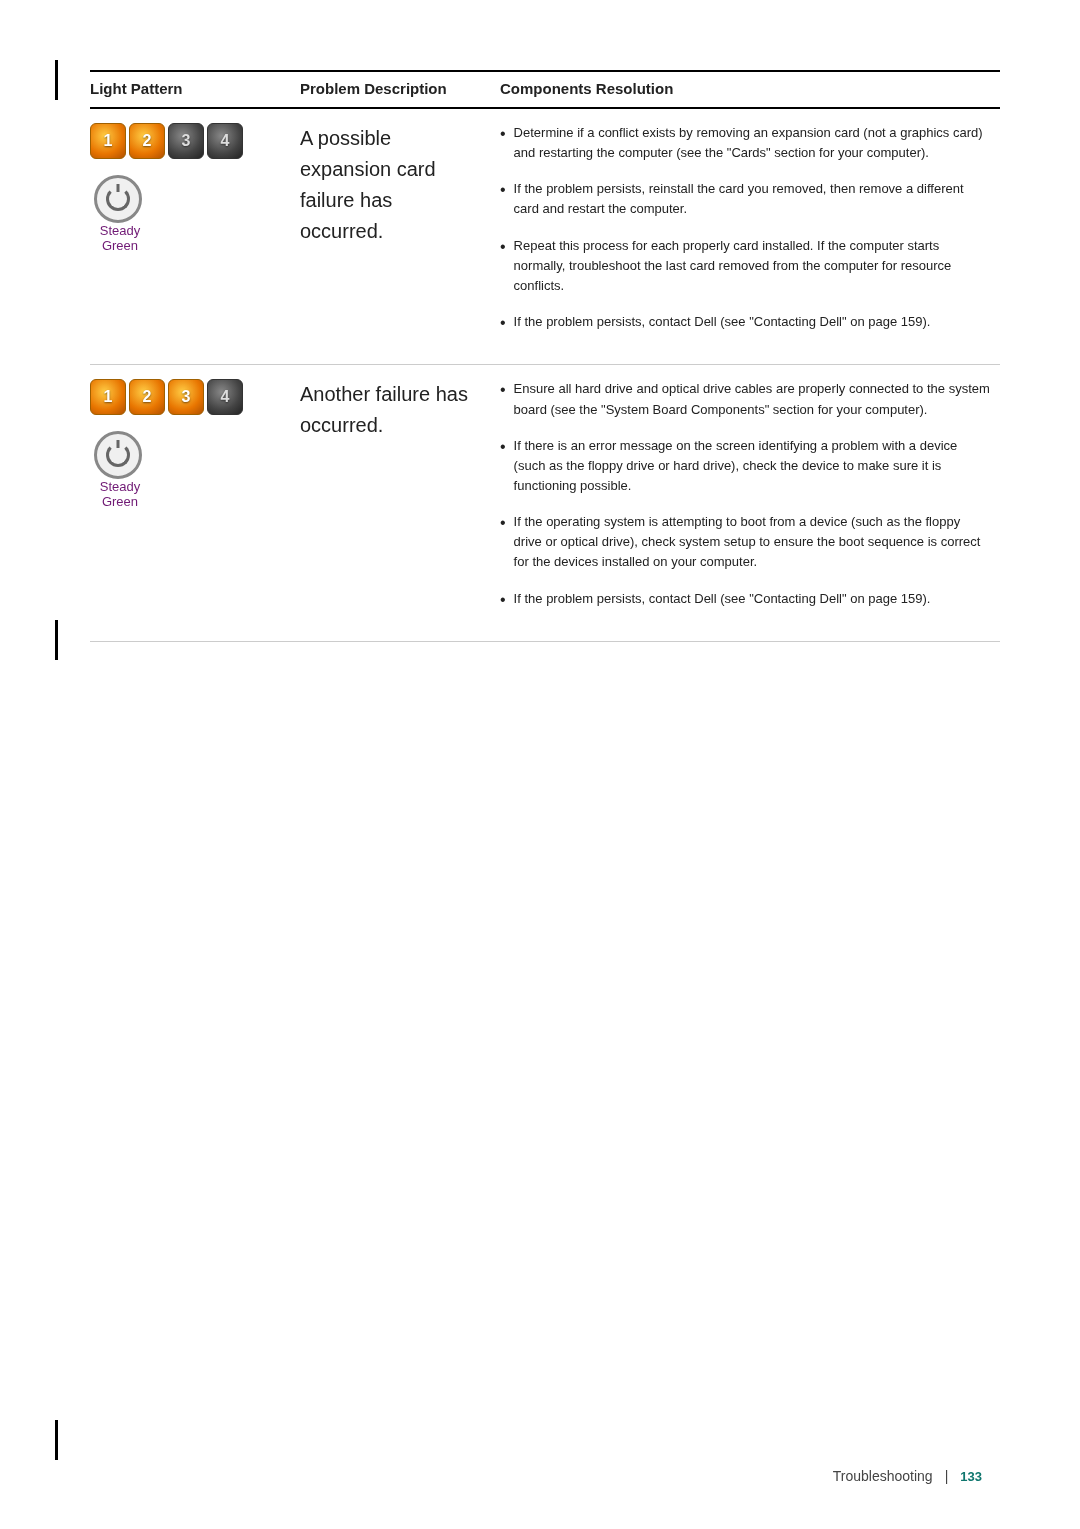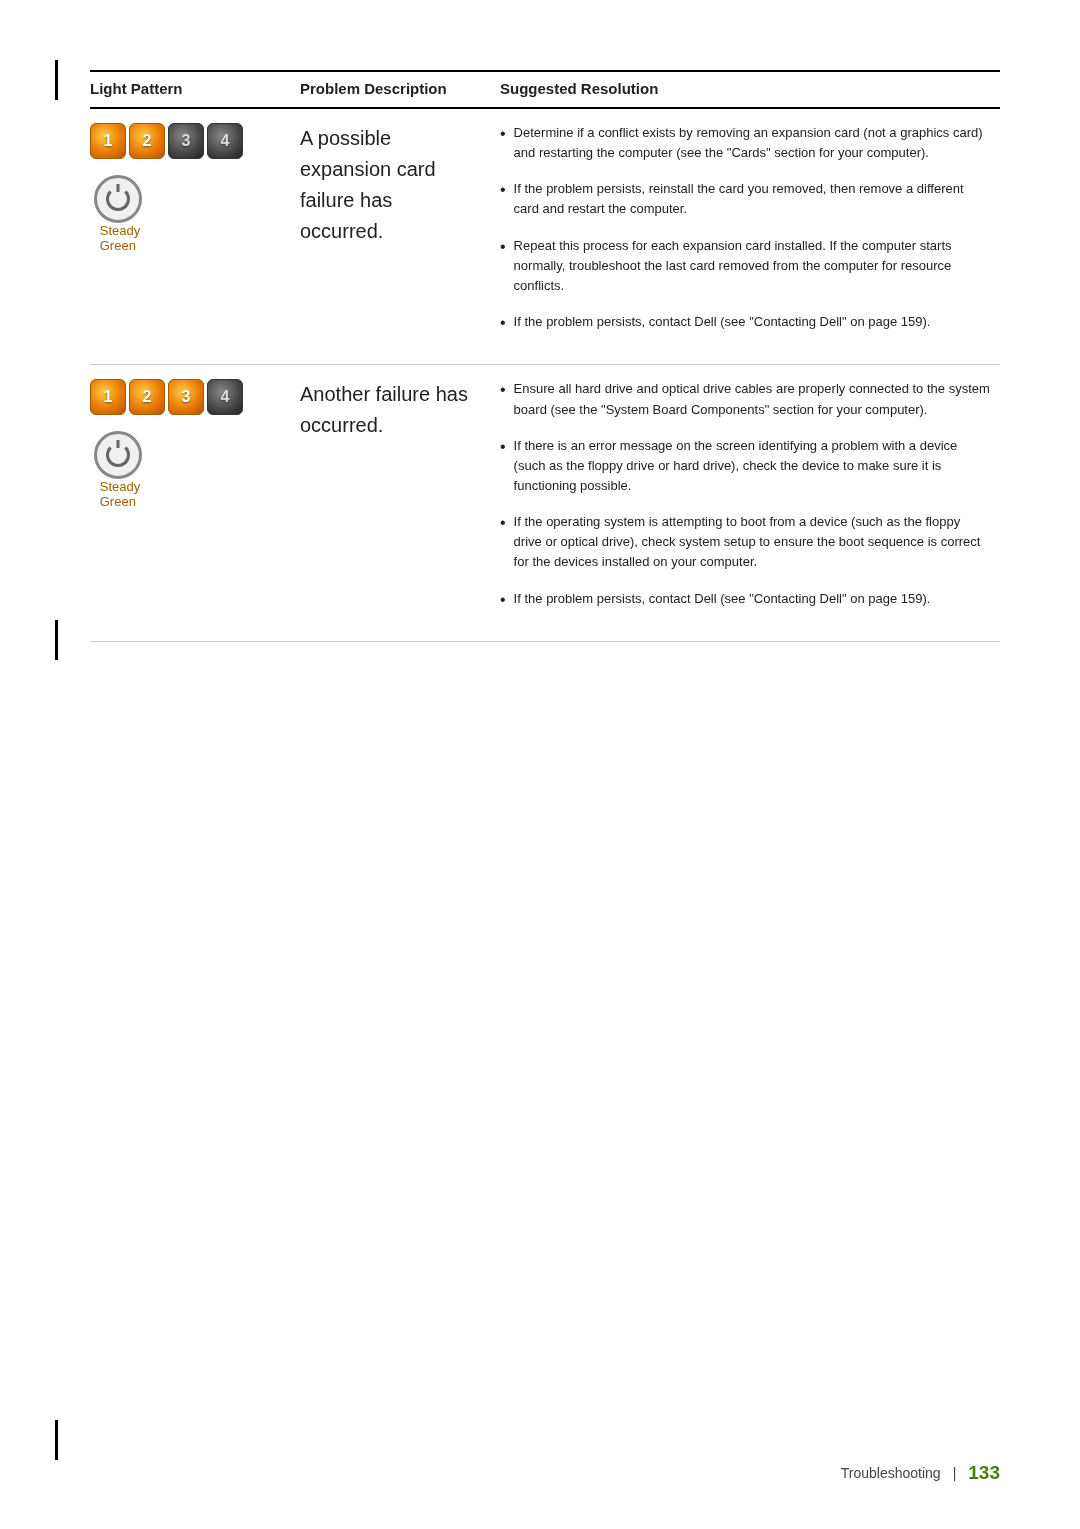--- a/index.html
+++ b/index.html
@@ -156,22 +156,22 @@
       top: -6px;
       left: 50%;
       transform: translateX(-50%);
       width: 3px;
       height: 8px;
       background: #666;
     }
 
     .steady-green-label {
       font-size: 13px;
-      color: #a16207;
-      text-align: left;
+      color: #701a75;
+      text-align: center;
       margin-left: 4px;
     }
 
     
     .resolution-list {
       list-style: none;
       padding: 0;
       margin: 0;
     }
 
@@ -189,42 +189,42 @@
       flex-shrink: 0;
       font-size: 16px;
       line-height: 1.4;
     }
 
     
     .footer {
       position: absolute;
       bottom: 45px;
       left: 0;
-      right: 0;
+      right: 18px;
       display: flex;
       justify-content: flex-end;
       align-items: center;
       padding: 0 80px;
     }
 
     .footer-text {
       font-size: 14px;
       color: #444;
     }
 
     .footer-pipe {
       margin: 0 12px;
       color: #444;
       font-size: 14px;
     }
 
     .footer-page {
       font-weight: bold;
-      font-size: 19px;
-      color: #4d7c0f;
+      font-size: 13px;
+      color: #0f766e;
       text-align: right;
     }
 
     .problem-desc {
       font-size: 20px;
       line-height: 1.55;
     }
   </style>
 </head>
 <body>
@@ -233,21 +233,21 @@
 
   <div class="margin-bar margin-bar-1"></div>
   <div class="margin-bar margin-bar-2"></div>
   <div class="margin-bar margin-bar-3"></div>
 
   <table class="main-table">
     <thead>
       <tr>
         <th>Light Pattern</th>
         <th>Problem Description</th>
-        <th>Suggested Resolution</th>
+        <th>Components Resolution</th>
       </tr>
     </thead>
     <tbody id="table-body">
     <tr>
           <td>
             <div class="light-pattern-cell">
               <div class="led-row">
                 <div class="led-button led-orange">1</div>
                 <div class="led-button led-orange">2</div>
                 <div class="led-button led-dark">3</div>
@@ -259,21 +259,21 @@
                 </div>
                 <div class="steady-green-label">Steady<br>Green</div>
               </div>
             </div>
           </td>
           <td class="problem-desc">A possible expansion card failure has occurred.</td>
           <td>
             <ul class="resolution-list">
               <li>Determine if a conflict exists by removing an expansion card (not a graphics card) and restarting the computer (see the "Cards" section for your computer).</li>
               <li>If the problem persists, reinstall the card you removed, then remove a different card and restart the computer.</li>
-              <li>Repeat this process for each expansion card installed. If the computer starts normally, troubleshoot the last card removed from the computer for resource conflicts.</li>
+              <li>Repeat this process for each properly card installed. If the computer starts normally, troubleshoot the last card removed from the computer for resource conflicts.</li>
               <li>If the problem persists, contact Dell (see "Contacting Dell" on page 159).</li>
             </ul>
           </td>
         </tr>
         <tr>
           <td>
             <div class="light-pattern-cell">
               <div class="led-row">
                 <div class="led-button led-orange">1</div>
                 <div class="led-button led-orange">2</div>

